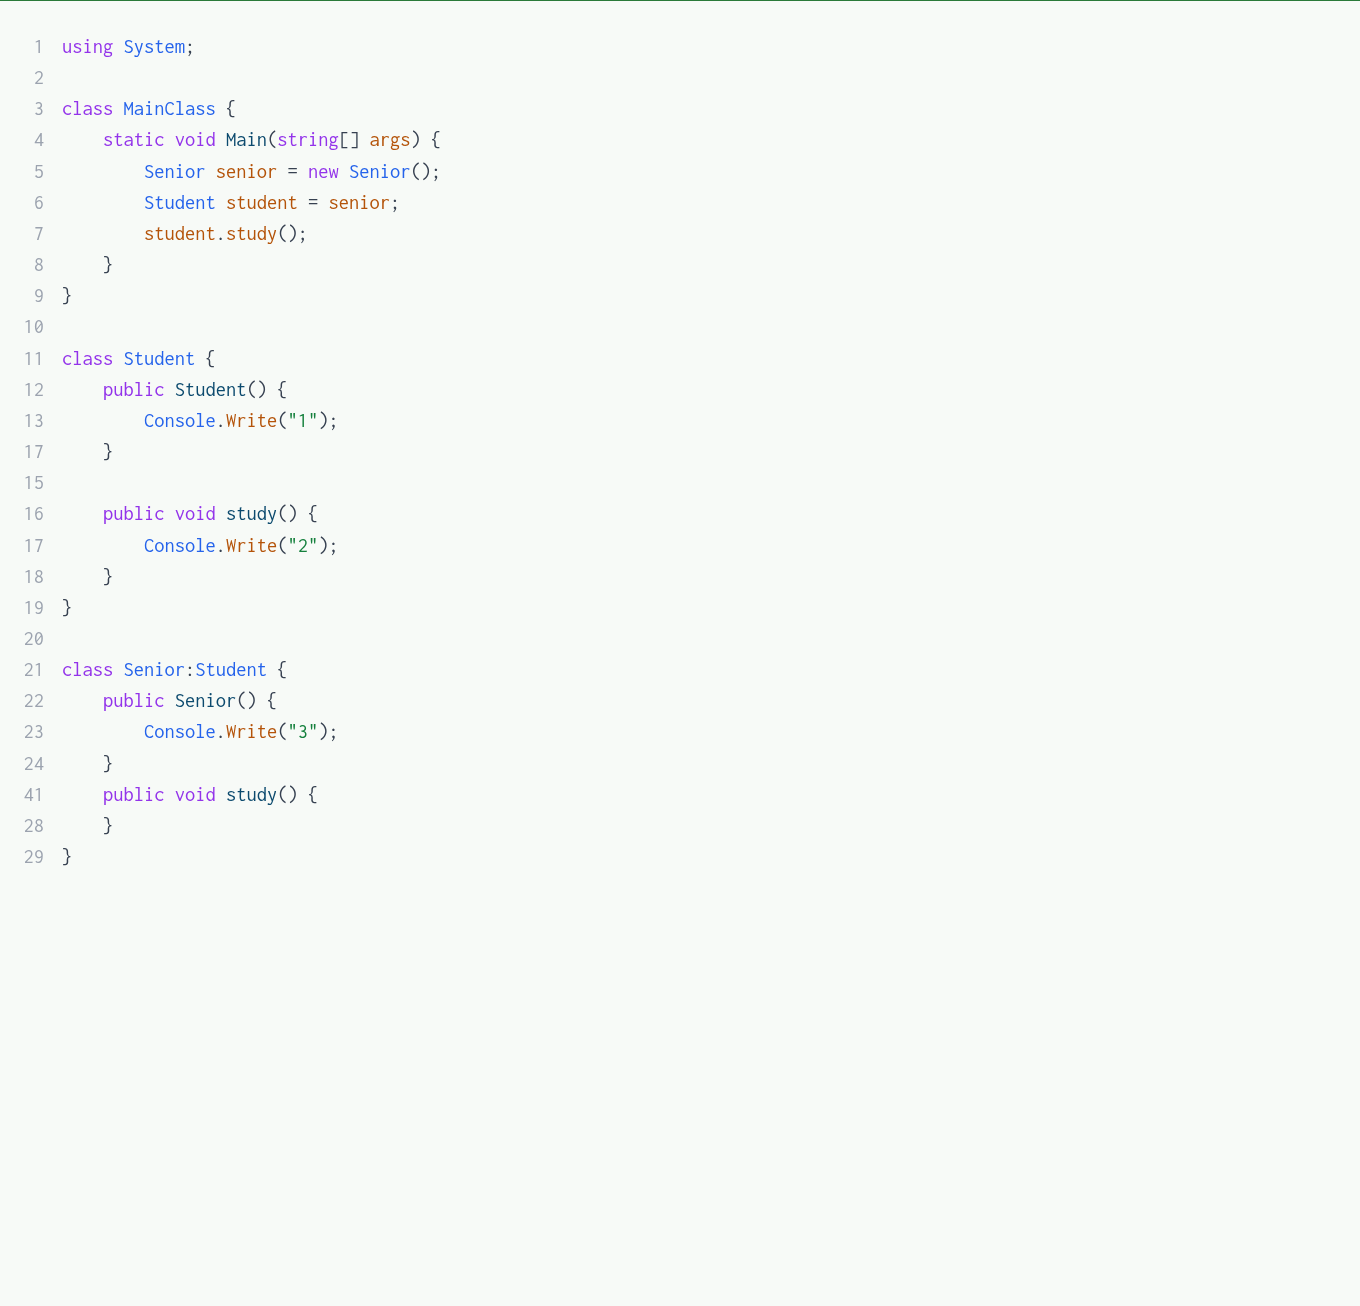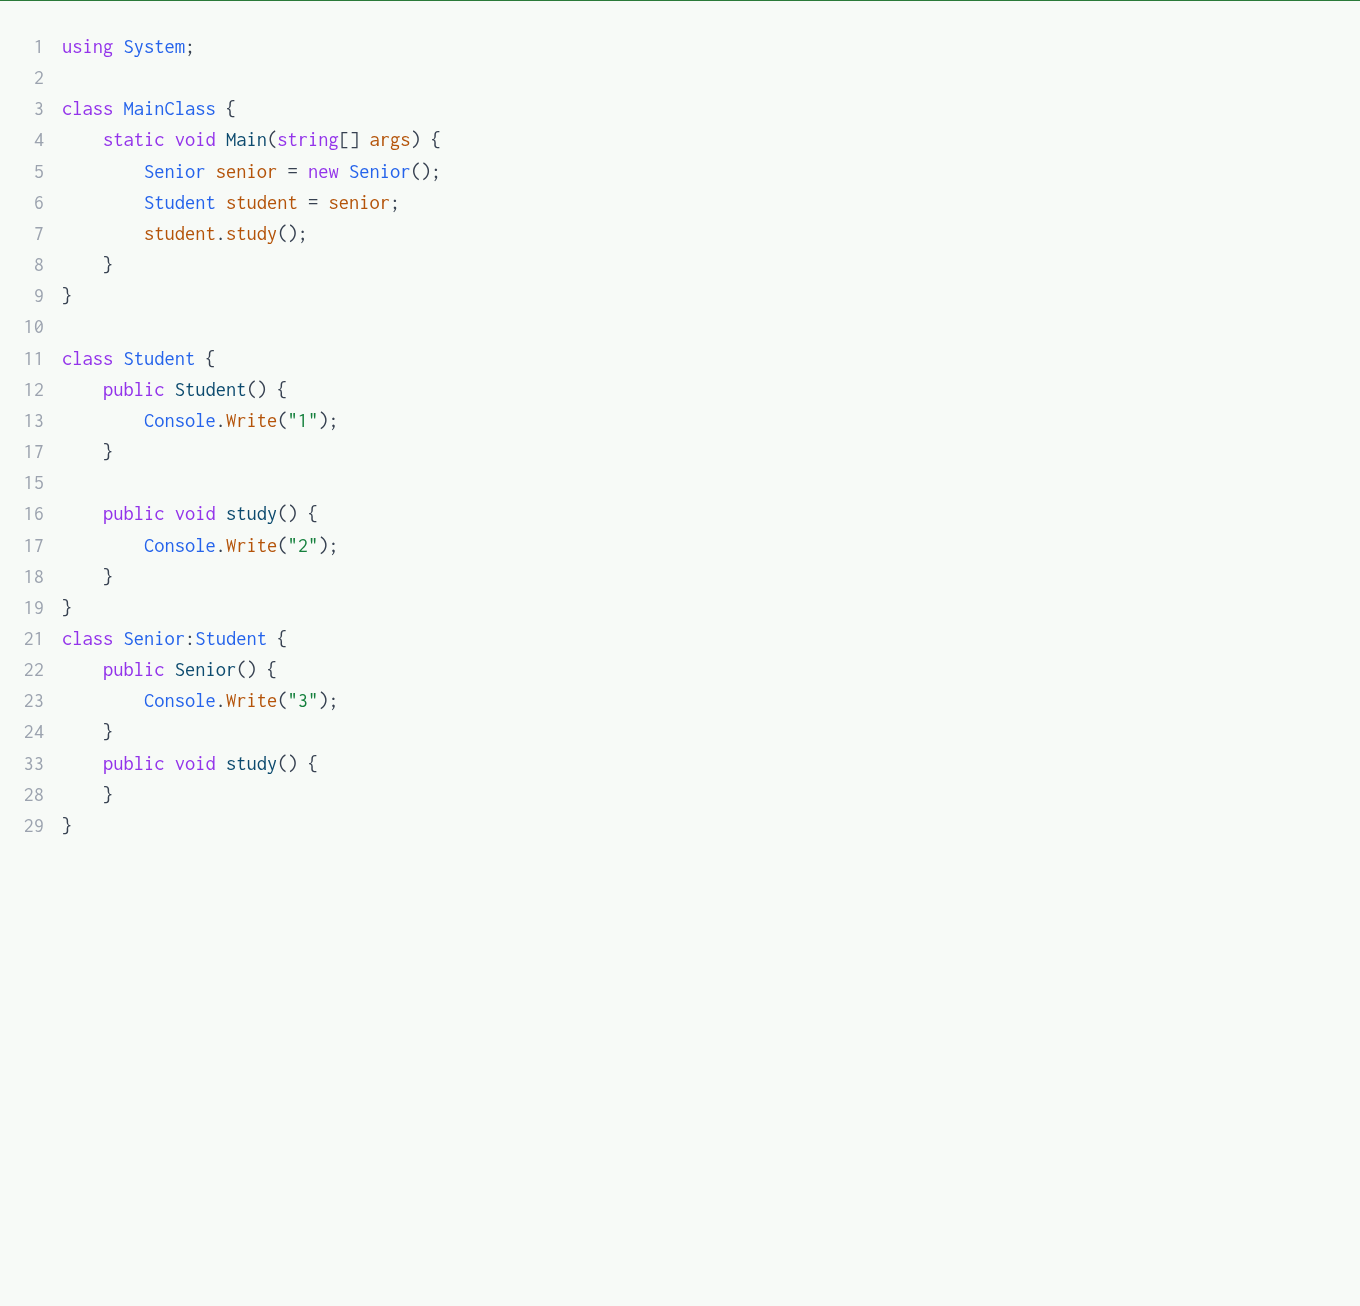--- a/index.html
+++ b/index.html
@@ -79,20 +79,21 @@
     <div class="line"><span class="line-number">10</span><span class="line-content"></span></div>
     <div class="line"><span class="line-number">11</span><span class="line-content"><span class="tok-keyword">class </span><span class="tok-type">Student</span><span class="tok-brace"> {</span></span></div>
     <div class="line"><span class="line-number">12</span><span class="line-content"><span class="tok-default">    </span><span class="tok-keyword">public </span><span class="tok-func">Student</span><span class="tok-brace">() {</span></span></div>
     <div class="line"><span class="line-number">13</span><span class="line-content"><span class="tok-default">        </span><span class="tok-type">Console</span><span class="tok-punct">.</span><span class="tok-method">Write</span><span class="tok-punct">(</span><span class="tok-string">"1"</span><span class="tok-punct">);</span></span></div>
     <div class="line"><span class="line-number">17</span><span class="line-content"><span class="tok-brace">    }</span></span></div>
     <div class="line"><span class="line-number">15</span><span class="line-content"></span></div>
     <div class="line"><span class="line-number">16</span><span class="line-content"><span class="tok-default">    </span><span class="tok-keyword">public </span><span class="tok-keyword">void </span><span class="tok-func">study</span><span class="tok-brace">() {</span></span></div>
     <div class="line"><span class="line-number">17</span><span class="line-content"><span class="tok-default">        </span><span class="tok-type">Console</span><span class="tok-punct">.</span><span class="tok-method">Write</span><span class="tok-punct">(</span><span class="tok-string">"2"</span><span class="tok-punct">);</span></span></div>
     <div class="line"><span class="line-number">18</span><span class="line-content"><span class="tok-brace">    }</span></span></div>
     <div class="line"><span class="line-number">19</span><span class="line-content"><span class="tok-brace">}</span></span></div>
+    <div class="line"><span class="line-number">20</span><span class="line-content"></span></div>
     <div class="line"><span class="line-number">21</span><span class="line-content"><span class="tok-keyword">class </span><span class="tok-type">Senior</span><span class="tok-punct">:</span><span class="tok-type">Student</span><span class="tok-brace"> {</span></span></div>
     <div class="line"><span class="line-number">22</span><span class="line-content"><span class="tok-default">    </span><span class="tok-keyword">public </span><span class="tok-func">Senior</span><span class="tok-brace">() {</span></span></div>
     <div class="line"><span class="line-number">23</span><span class="line-content"><span class="tok-default">        </span><span class="tok-type">Console</span><span class="tok-punct">.</span><span class="tok-method">Write</span><span class="tok-punct">(</span><span class="tok-string">"3"</span><span class="tok-punct">);</span></span></div>
     <div class="line"><span class="line-number">24</span><span class="line-content"><span class="tok-brace">    }</span></span></div>
-    <div class="line"><span class="line-number">33</span><span class="line-content"><span class="tok-default">    </span><span class="tok-keyword">public </span><span class="tok-keyword">void </span><span class="tok-func">study</span><span class="tok-brace">() {</span></span></div>
+    <div class="line"><span class="line-number">41</span><span class="line-content"><span class="tok-default">    </span><span class="tok-keyword">public </span><span class="tok-keyword">void </span><span class="tok-func">study</span><span class="tok-brace">() {</span></span></div>
     <div class="line"><span class="line-number">28</span><span class="line-content"><span class="tok-brace">    }</span></span></div>
     <div class="line"><span class="line-number">29</span><span class="line-content"><span class="tok-brace">}</span></span></div>
   </div>
 
 </body></html>

